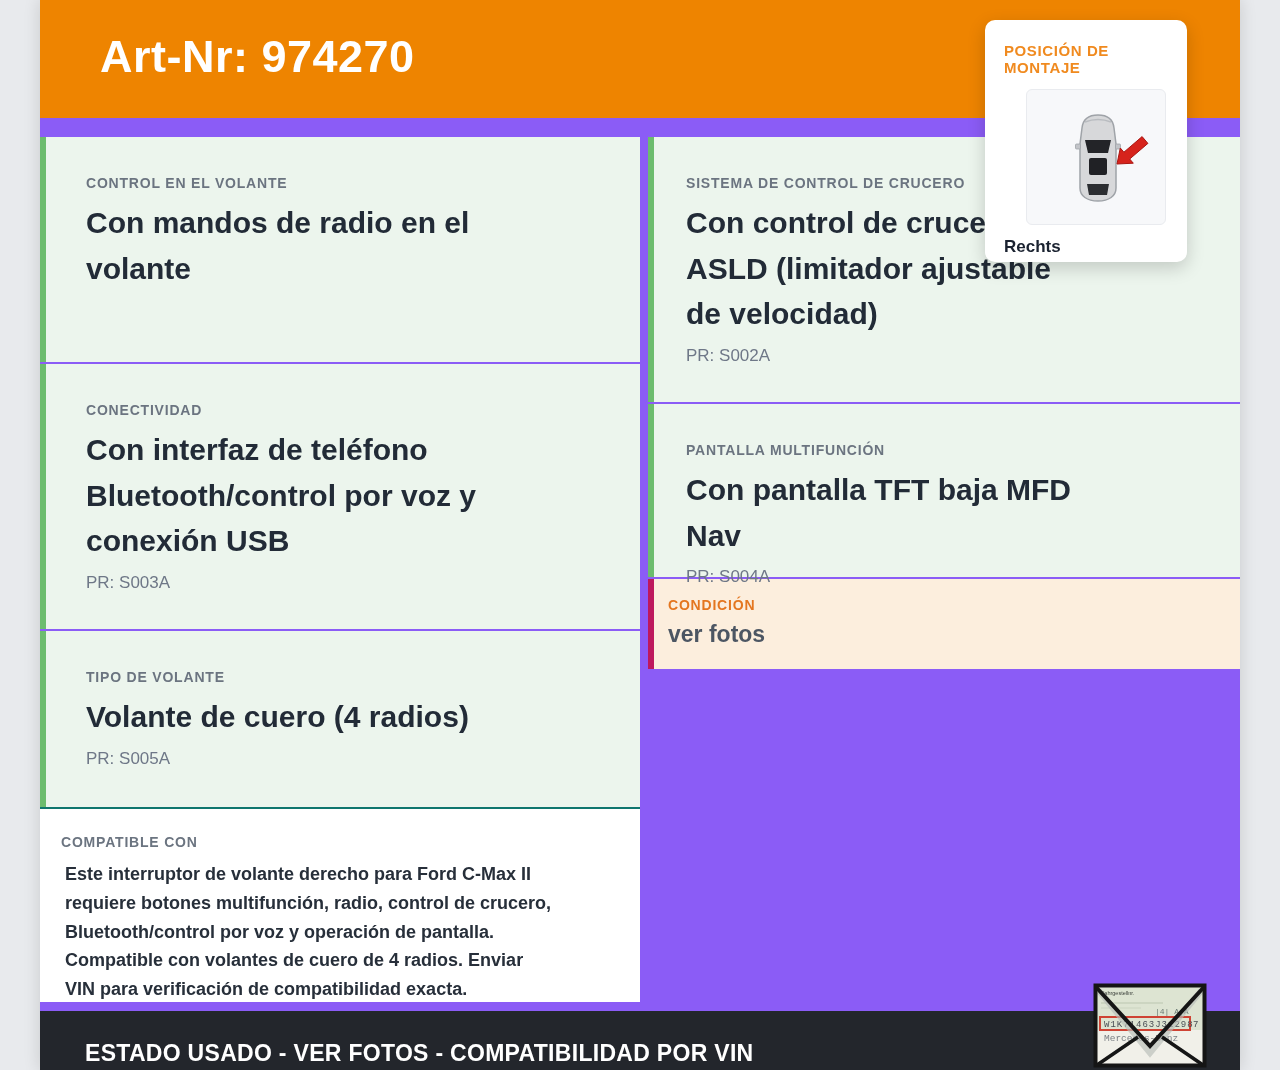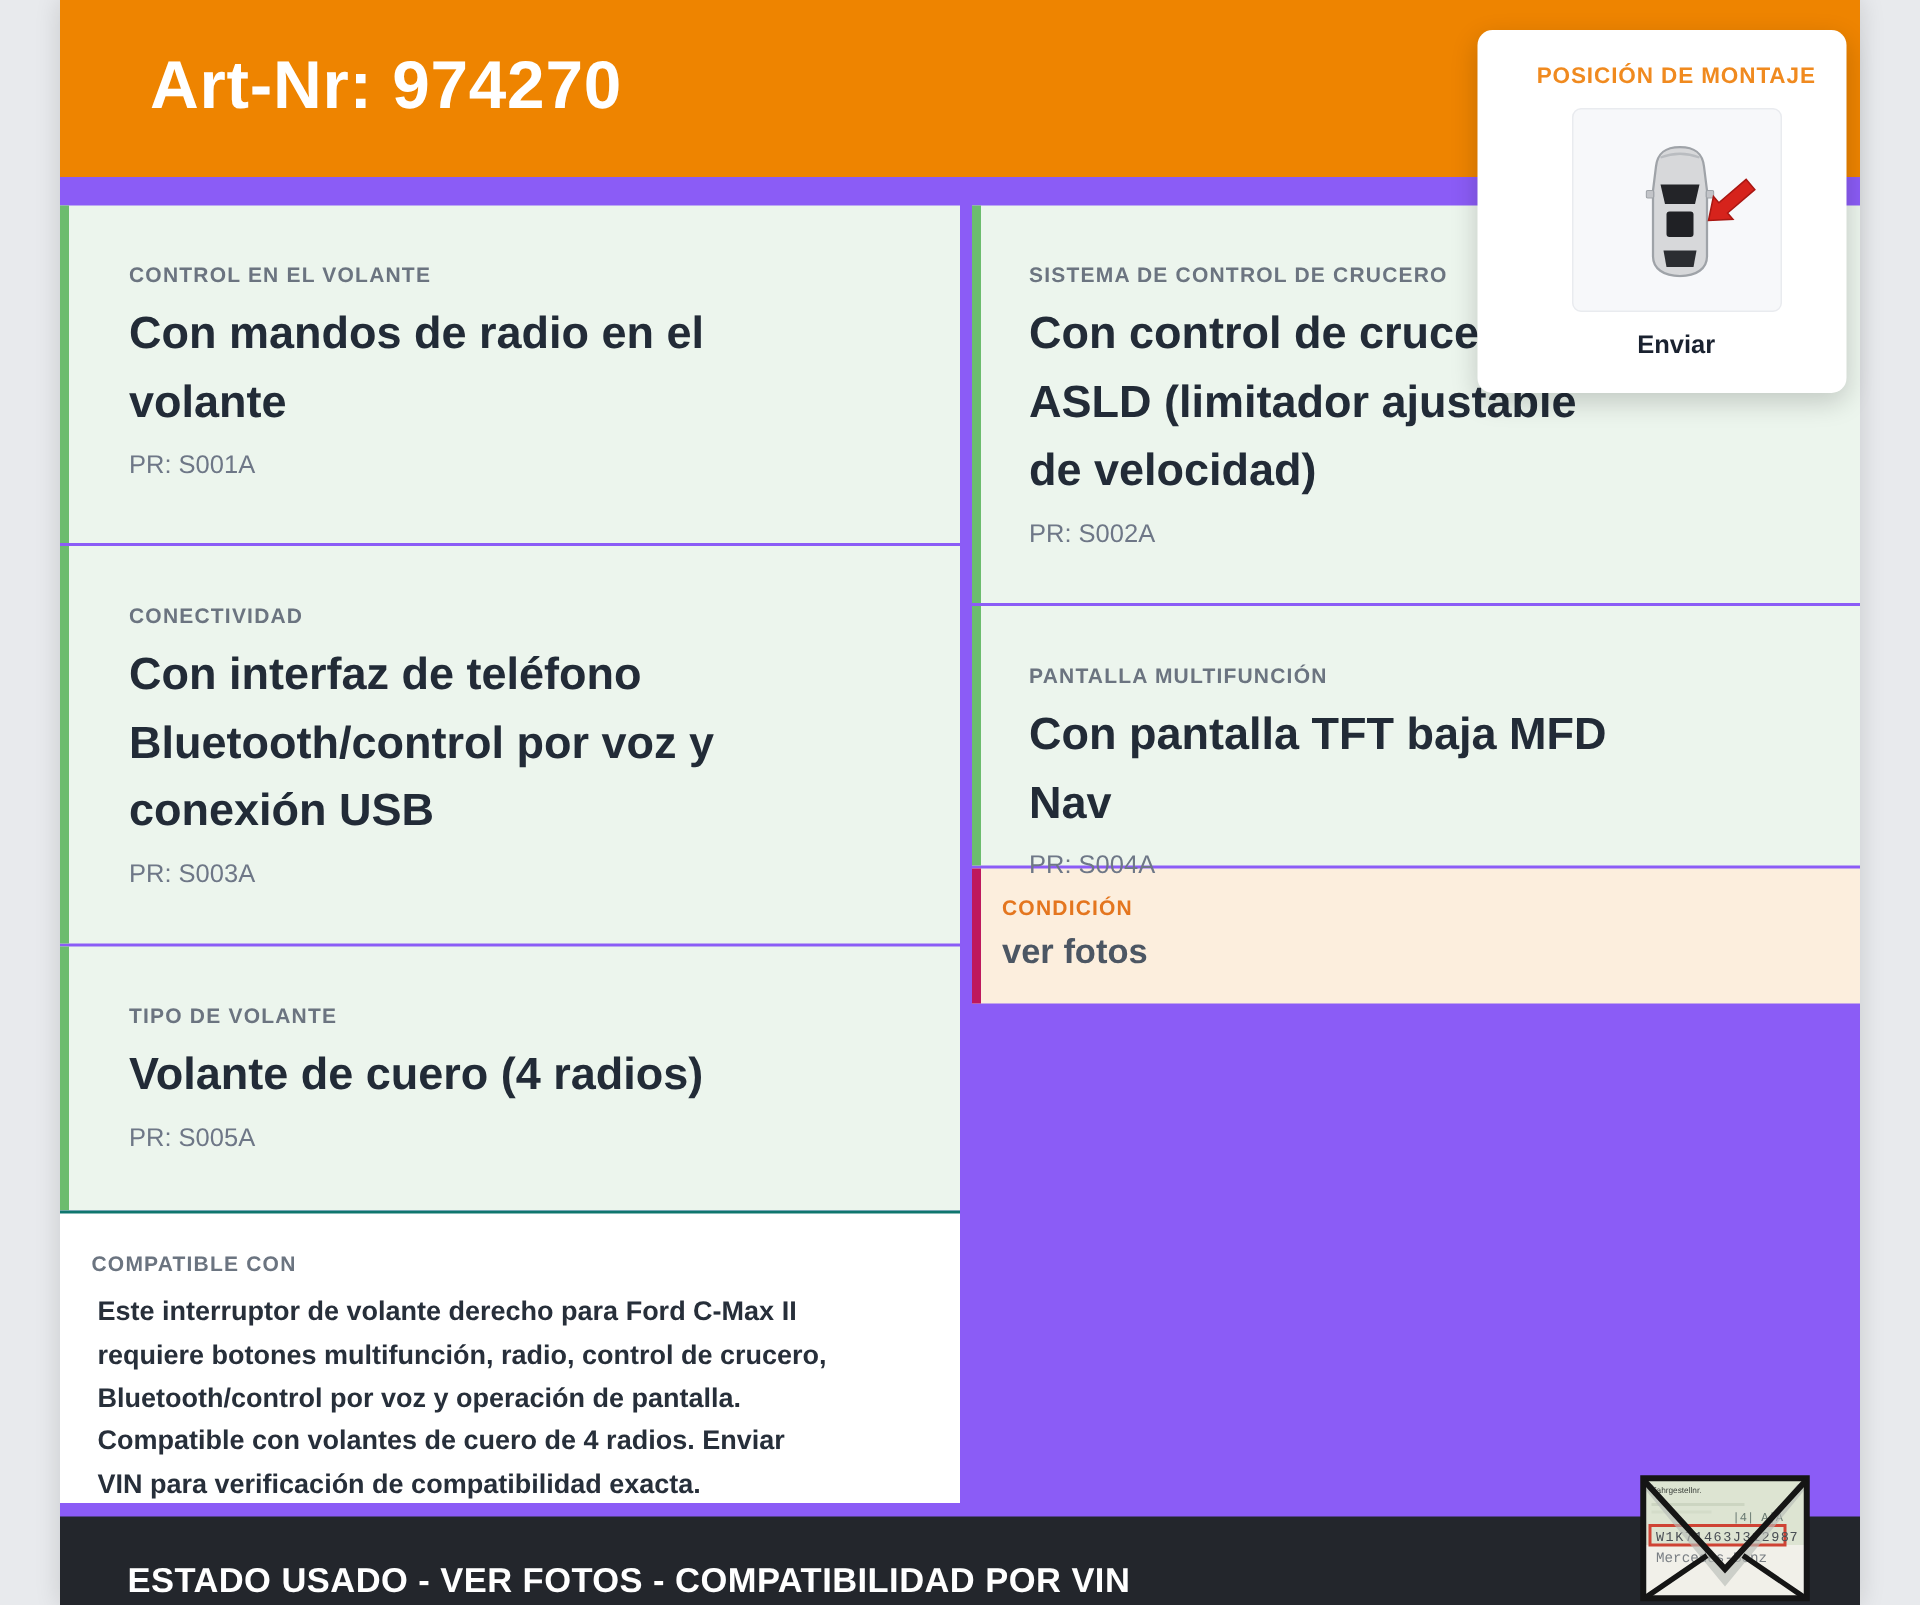--- a/index.html
+++ b/index.html
@@ -56,24 +56,24 @@
   .footer {
     position: absolute; left: 0; top: 985px; width: 1200px; height: 85px;
     background: #23262c;
     margin-top: 26px;
   }
   .footer-text {
     display: block; padding-left: 45px; line-height: 85px;
     font-size: 23px; font-weight: 800; color: #ffffff; letter-spacing: .3px;
   }
   .mount {
-    position: absolute; left: 945px; top: 20px; width: 246px; height: 242px;
+    position: absolute; left: 945px; top: 20px; width: 202px; height: 242px;
     background: #ffffff; border-radius: 10px;
     box-shadow: 0 6px 18px rgba(0,0,0,.18);
-    z-index: 5; text-align: center; padding-left: 19px;
+    z-index: 5; text-align: left; padding-left: 19px;
   }
   .mount-title { margin-top: 22px; font-size: 15px; font-weight: 800; letter-spacing: .6px; color: #f08a1f; }
   .mount-box {
     position: relative; width: 140px; height: 136px; margin: 13px auto 0;
     background: #f7f8fa; border: 1px solid #e9ebef; border-radius: 6px;
   }
   .car-svg { position: absolute; left: 48px; top: 24px; }
   .arrow-svg { position: absolute; right: 14px; top: 44px; }
   .mount-pos { margin-top: 12px; font-size: 17px; font-weight: 700; color: #1a2230; }
   .vin-stamp { position: absolute; right: 33px; top: 983px; width: 114px; height: 85px; z-index: 6; }
@@ -88,21 +88,20 @@
     <h1>Art-Nr: 974270</h1>
   </header>
 
   <main class="grid">
     <div class="col-left">
 
       <section class="card h225">
         <div class="label">CONTROL EN EL VOLANTE</div>
         <h2 class="title">Con mandos de radio en el
 volante</h2>
-        <div class="pr">PR: S001A</div>
       </section>
 
       <section class="card h265">
         <div class="label">CONECTIVIDAD</div>
         <h2 class="title">Con interfaz de teléfono
 Bluetooth/control por voz y
 conexión USB</h2>
         <div class="pr">PR: S003A</div>
       </section>
 
@@ -157,21 +156,21 @@
         <path d="M10,26 L36,26 L33,39 L13,39 Z" fill="#232428"></path>
         <rect x="14" y="44" width="18" height="17" rx="2" fill="#202125"></rect>
         <path d="M12,70 L34,70 L32,81 L14,81 Z" fill="#2b2d31"></path>
         <rect x="0.5" y="30" width="5" height="5" rx="1" fill="#c2c4c8" stroke="#9fa3a8" stroke-width="0.8"></rect>
         <rect x="40.5" y="30" width="5" height="5" rx="1" fill="#c2c4c8" stroke="#9fa3a8" stroke-width="0.8"></rect>
       </svg>
       <svg class="arrow-svg" width="38" height="34" viewBox="0 0 38 34">
         <polygon points="4,30 7.3,14 10.9,18.2 29.1,2.6 34.9,9.4 16.7,25 20.3,29.2" fill="#d6231c" stroke="#a91712" stroke-width="1"></polygon>
       </svg>
     </div>
-    <div class="mount-pos">Enviar</div>
+    <div class="mount-pos">Rechts</div>
   </aside>
 
   <footer class="footer">
     <span class="footer-text">ESTADO USADO - VER FOTOS - COMPATIBILIDAD POR VIN</span>
   </footer>
 
   <svg class="vin-stamp" viewBox="0 0 114 85">
     <rect x="1" y="1" width="112" height="83" fill="#efeee7"></rect>
     <rect x="3" y="3" width="108" height="44" fill="#dde4d2"></rect>
     <rect x="3" y="47" width="108" height="35" fill="#f1f0e9"></rect>

